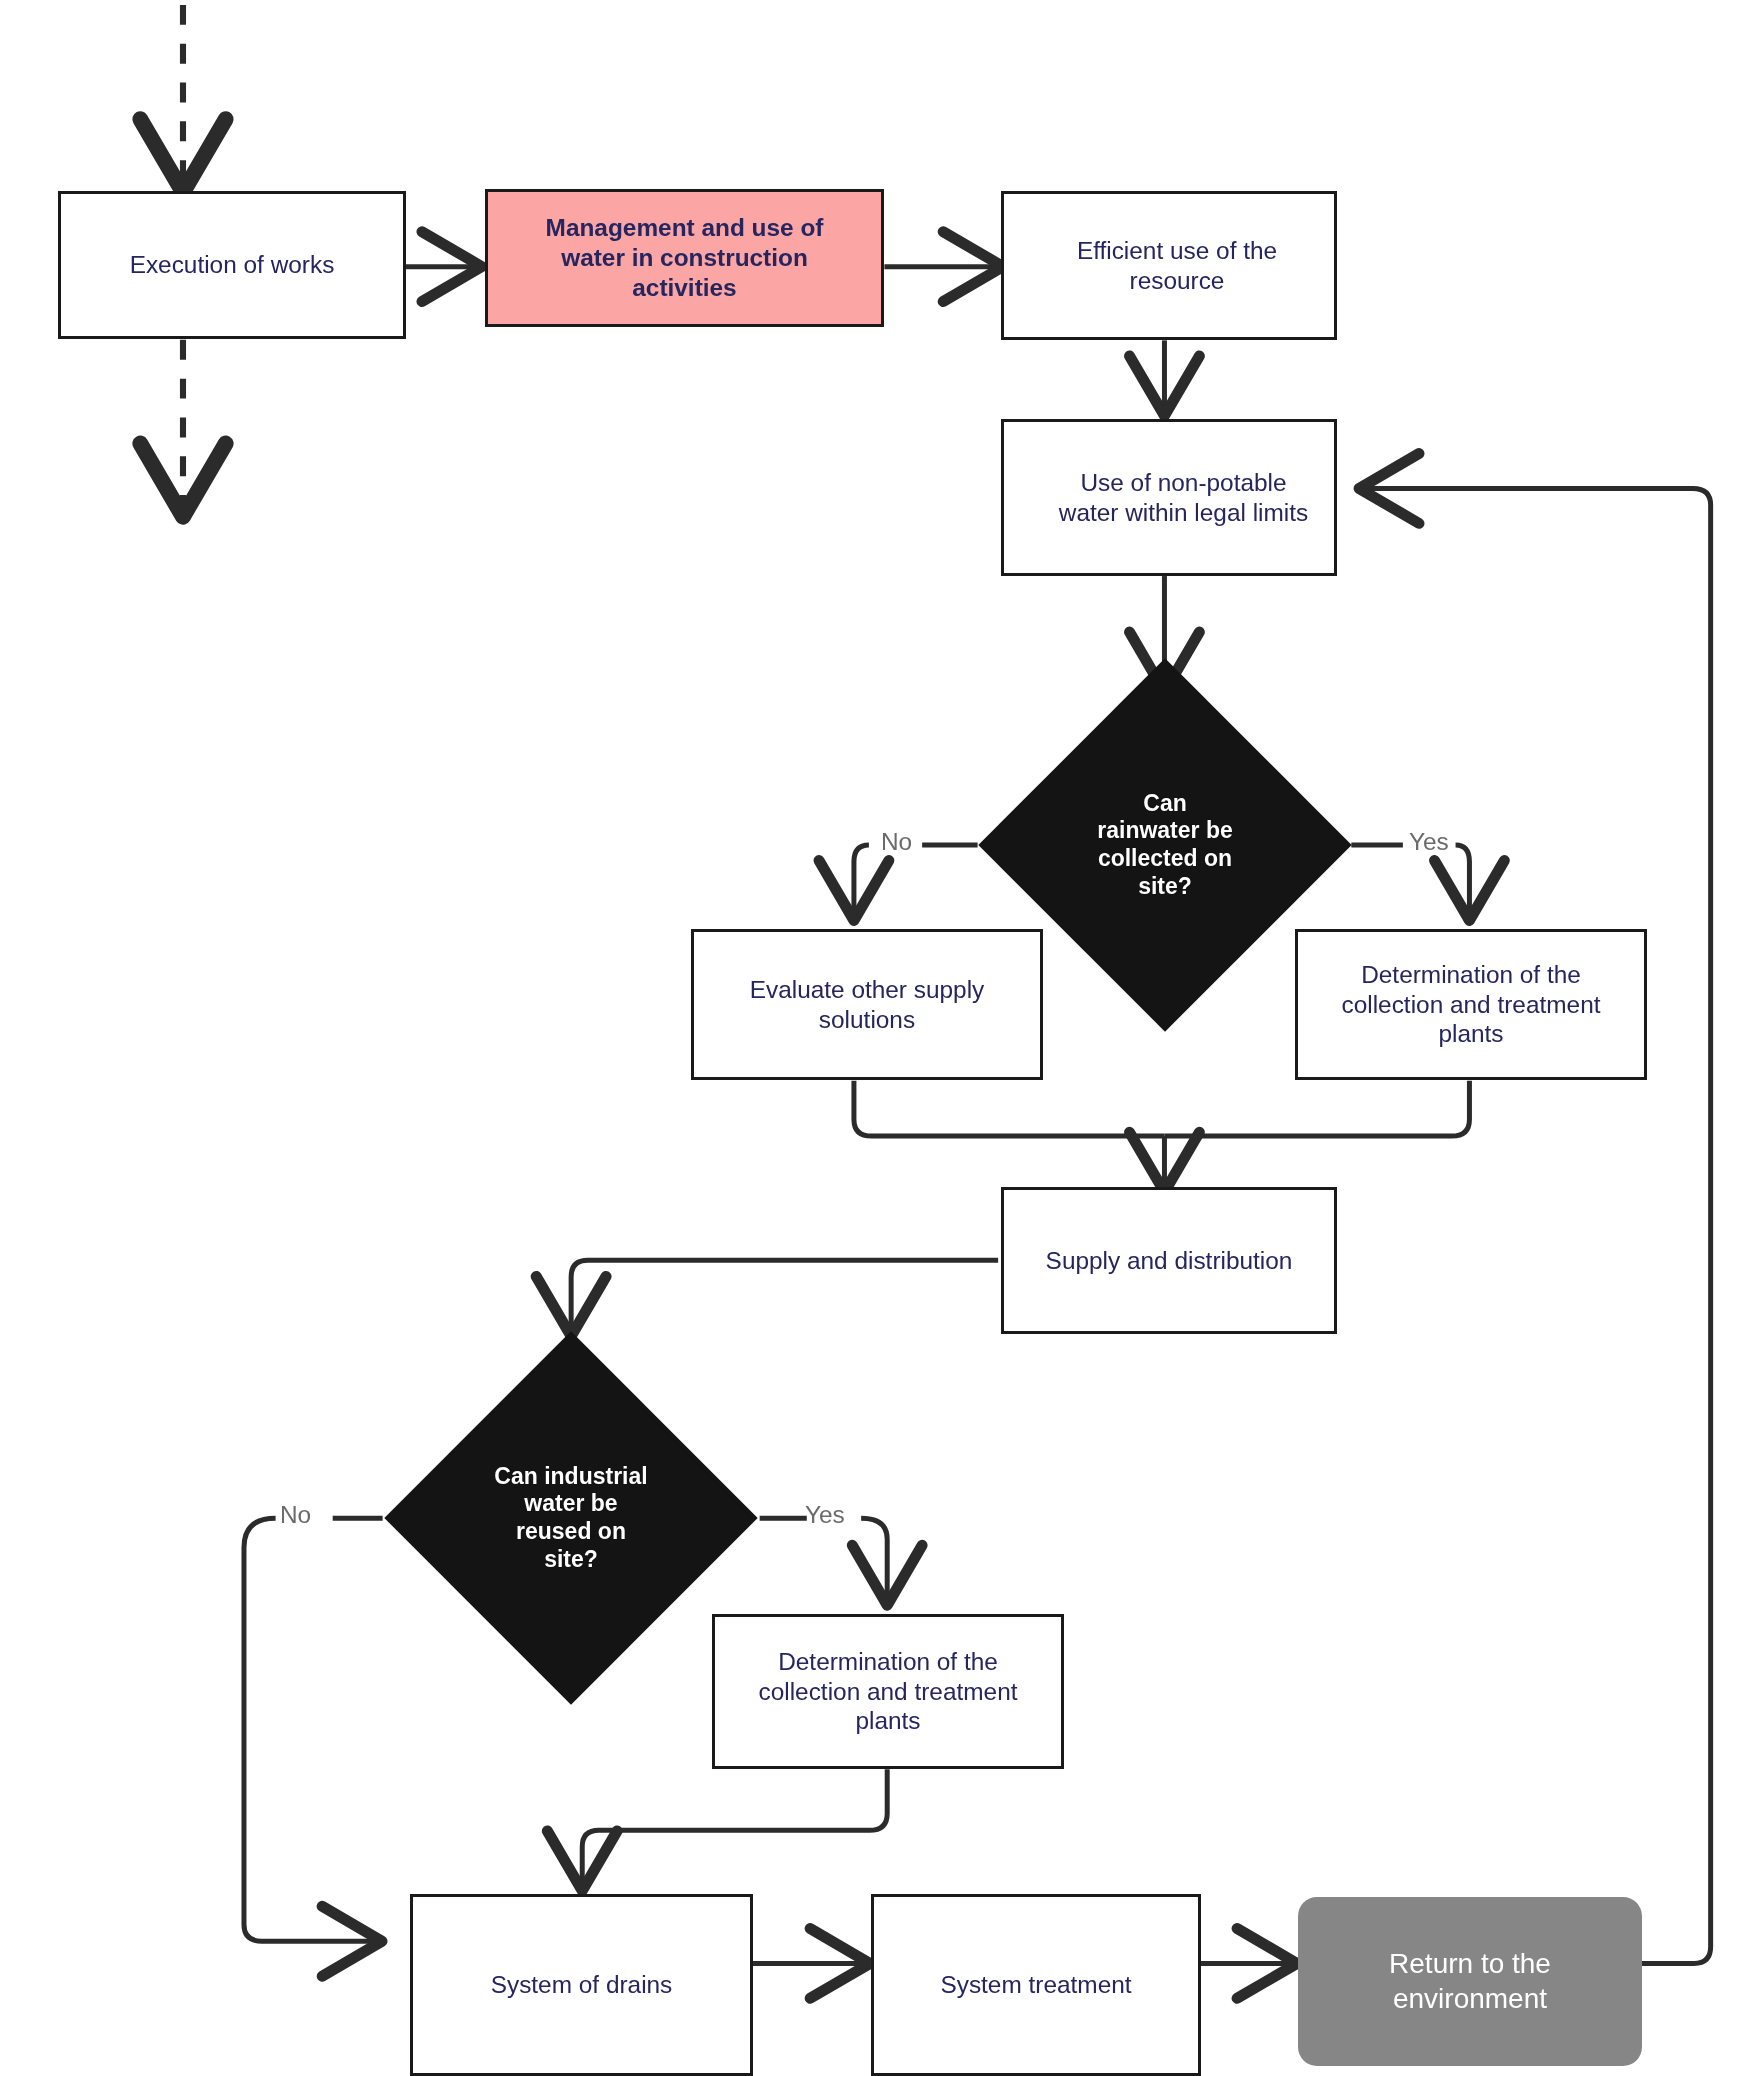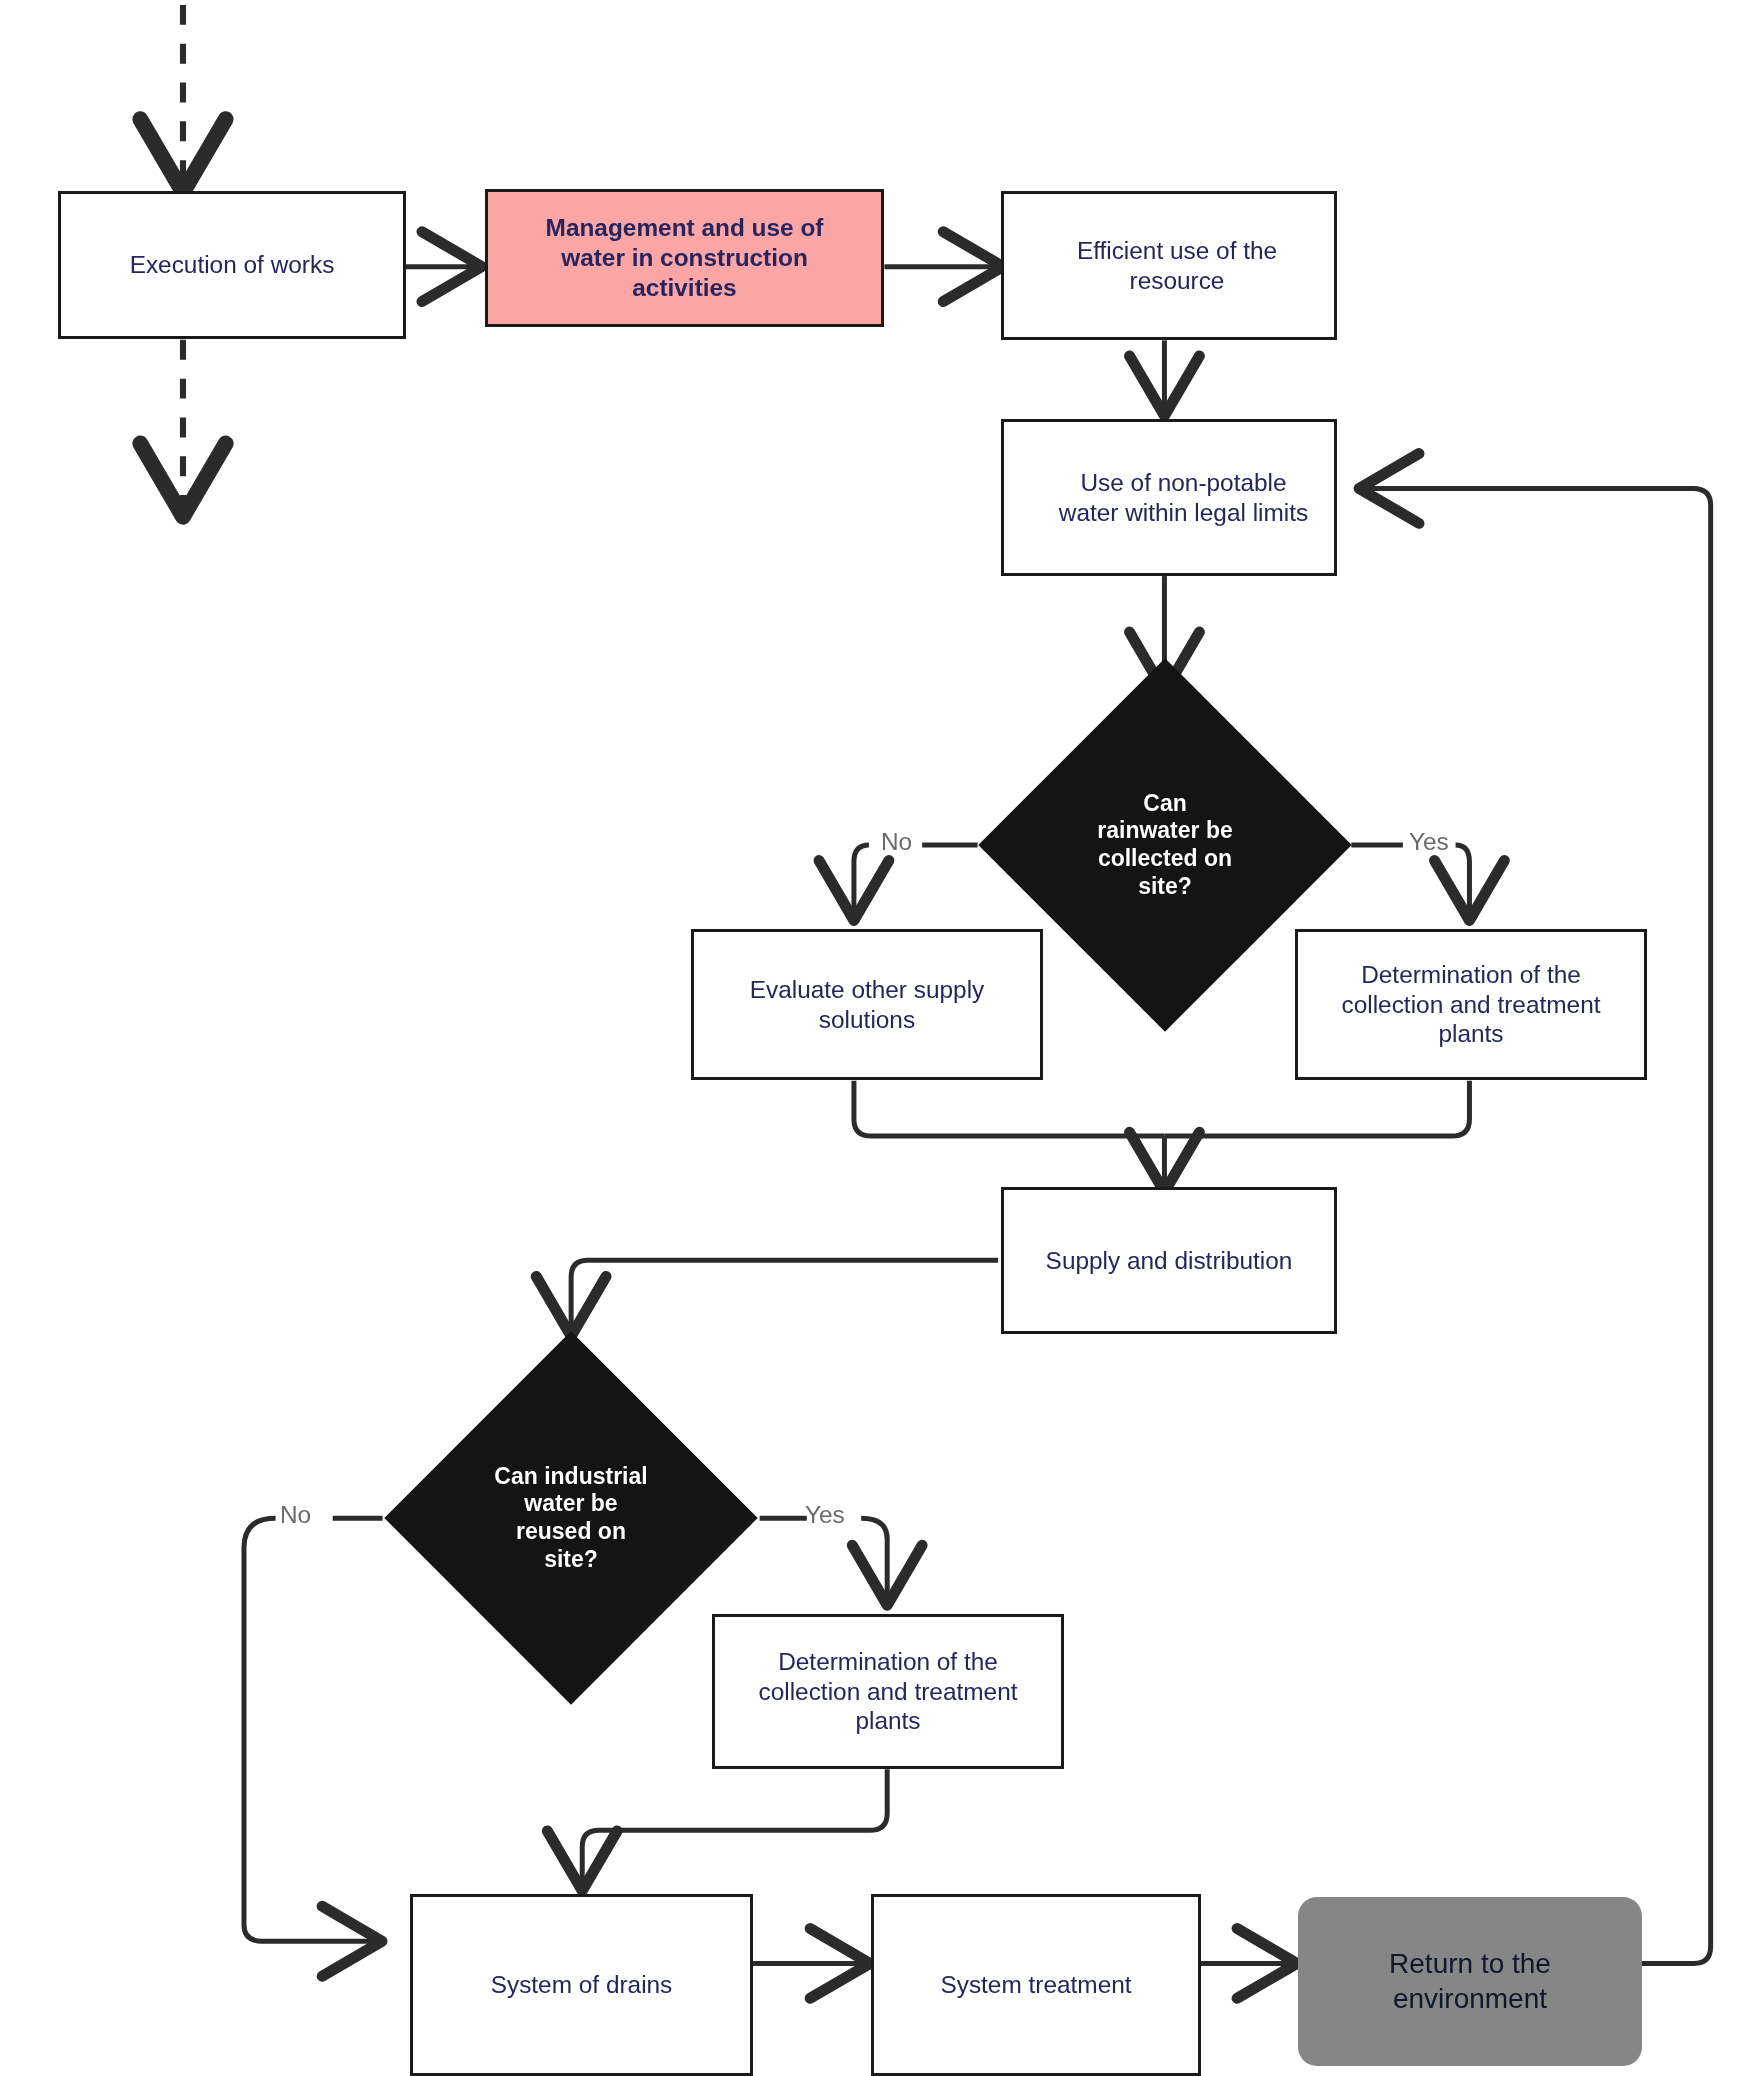--- a/index.html
+++ b/index.html
@@ -40,21 +40,21 @@
     font-size: 24.4px;
   }
   .node-process.shaded {
     background: #fca5a5;
     font-weight: bold;
   }
   .node-rounded {
     background: #868686;
     border: none;
     border-radius: 19px;
-    color: #0f172a;
+    color: #ffffff;
     font-size: 28px;
   }
   .node-label {
     padding: 0 14.4px;
     white-space: pre-line;
   }
   
   .node-decision {
     position: absolute;
     display: flex;

